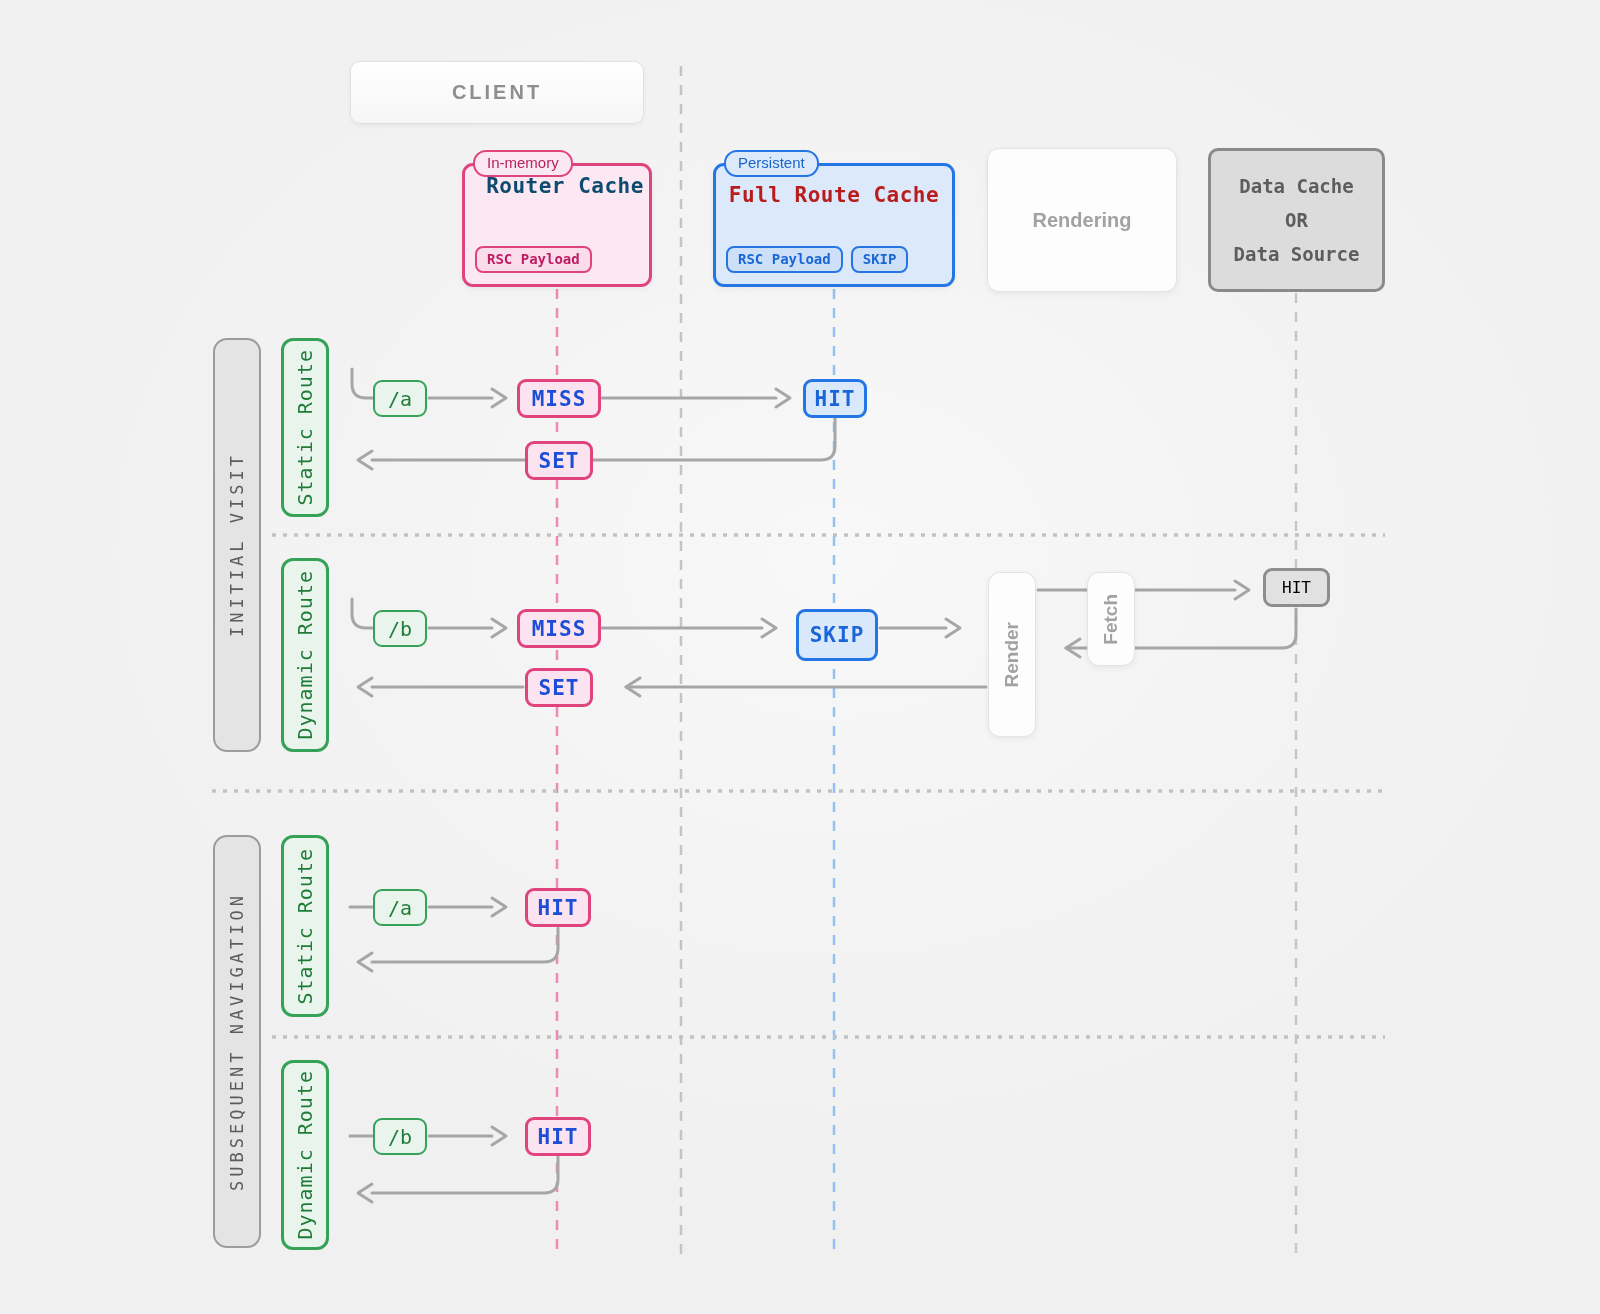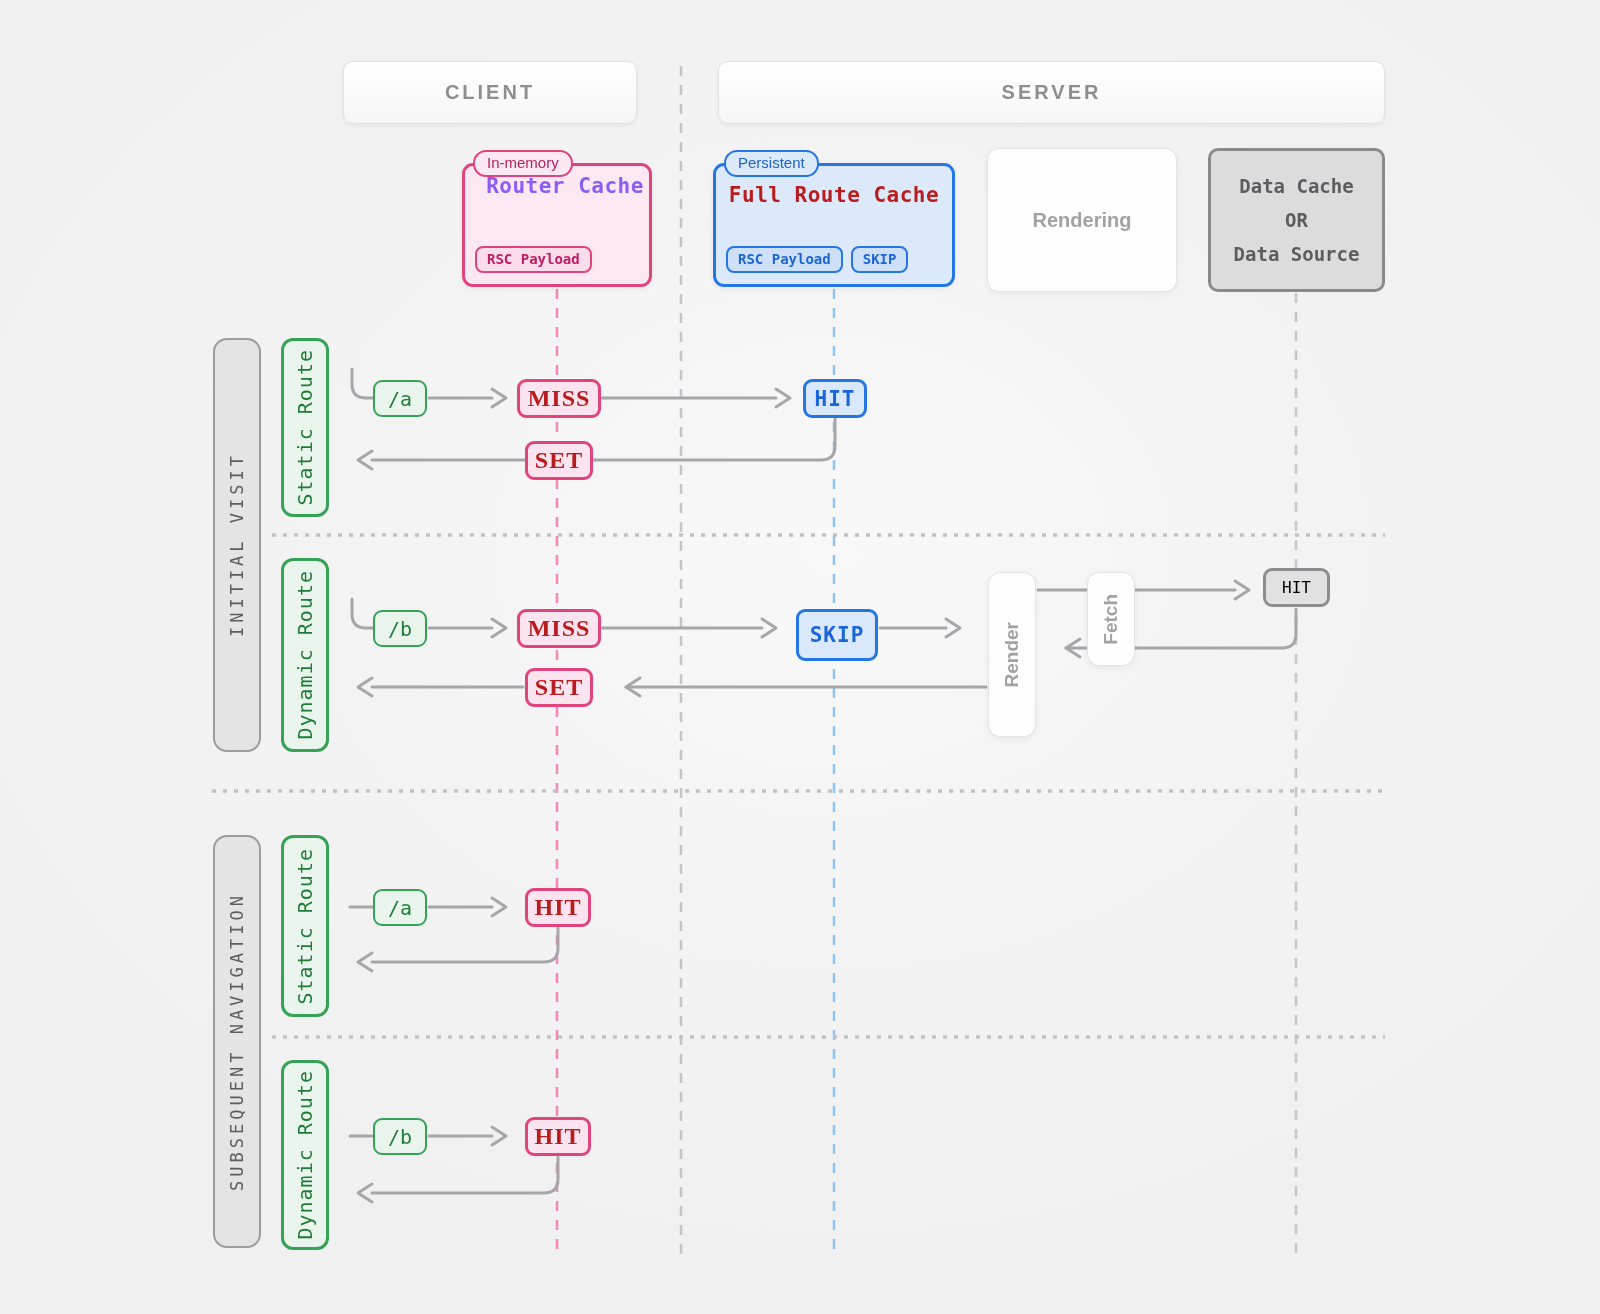--- a/index.html
+++ b/index.html
@@ -26,21 +26,21 @@
   .cachebox{border-radius:11px;box-shadow:0 2px 6px rgba(0,0,0,.05);}
   .cachebox.pink{background:#fce8f2;border:3px solid #e0447c;}
   .cachebox.blue{background:#dbe9fb;border:3px solid #2476e5;}
   .tagbadge{
     position:absolute;top:-16px;left:8px;padding:1px 12px 2px;
     border-radius:13px;font-size:15px;line-height:20px;
   }
   .tagbadge.pink{background:#fce8f2;border:2.5px solid #e0447c;color:#b32361;}
   .tagbadge.blue{background:#dbe9fb;border:2.5px solid #2476e5;color:#1c63c9;}
   .cache-title{font-weight:bold;font-size:21px;text-align:center;margin-top:17px;letter-spacing:.5px;}
-  .cache-title.pink{color:#8b5cf6;margin-top:8px;}
+  .cache-title.pink{color:#0c4a6e;margin-top:8px;}
   .cache-title.blue{color:#b91c1c;}
   .chiprow{position:absolute;left:10px;right:10px;bottom:11px;display:flex;gap:8px;}
   .chip{border-radius:8px;font-size:14px;font-weight:bold;padding:3px 10px 4px;white-space:nowrap;}
   .chip.pink{background:#fadcea;border:2.5px solid #e0447c;color:#bf1d63;}
   .chip.blue{background:#cde0f8;border:2.5px solid #2476e5;color:#1b66d6;}
 
   .plainbox{
     background:#fdfdfd;border:1px solid #e3e3e5;border-radius:12px;
     box-shadow:0 2px 6px rgba(0,0,0,.06);color:#a2a2a4;font-weight:bold;
   }
@@ -55,21 +55,21 @@
     color:#5c5c5e;font-size:17px;letter-spacing:4px;
   }
   .lanebox{
     background:#e9f4ec;border:3px solid #36a257;border-radius:12px;
     color:#1f7c37;font-size:20px;letter-spacing:1px;
   }
   .vtext{writing-mode:vertical-rl;transform:rotate(180deg);white-space:nowrap;}
 
   .badge{border-radius:9px;white-space:nowrap;}
   .badge.green{background:#e9f4ec;border:2.5px solid #36a257;color:#1f7c37;font-size:20px;}
-  .badge.pinkb{background:#fbe3ef;border:3px solid #e0447c;color:#b91c1c;font-size:24px;font-weight:bold;letter-spacing:1px;font-family:Liberation Serif, serif;}
+  .badge.pinkb{background:#fbe3ef;border:3px solid #e0447c;color:#1d4ed8;font-size:21px;font-weight:bold;letter-spacing:1px;}
   .badge.blueb{background:#d9e8fb;border:3px solid #2476e5;color:#1b66d6;font-size:21px;font-weight:bold;letter-spacing:1px;}
   .badge.grayb{background:#e1e1e2;border:3px solid #8d8d8f;color:#55555"7;font-size:20px;letter-spacing:1px;}
   .badge.grayb{color:#555557;}
 </style>
 </head>
 <body>
 
 <div class="stage">
 
   <svg class="wires" width="1600" height="1314" viewBox="0 0 1600 1314">
@@ -122,25 +122,22 @@
       <path d="M 350 1136 H 376"></path>
       <path d="M 429 1136 H 492"></path>
         <path d="M 492 1127 L 506 1136 L 492 1145"></path>
       <path d="M 558 1157 V 1179 Q 558 1193 544 1193 L 372 1193"></path>
         <path d="M 372 1184 L 358 1193 L 372 1202"></path>
     </g>
   </svg>
 
   <div class="layer">
 
-    <div class="abs header-box flexc" style="left:343px;top:61px;width:294px;height:63px;">
+    <div class="abs header-box flexc" style="left:350px;top:61px;width:294px;height:63px;">
       <span>CLIENT</span>
-    </div>
-    <div class="abs header-box flexc" style="left:718px;top:61px;width:667px;height:63px;">
-      <span>SERVER</span>
     </div>
 
     <div class="abs cachebox pink" style="left:462px;top:163px;width:190px;height:124px;padding-left:16px;">
       <div class="tagbadge pink sans">In-memory</div>
       <div class="cache-title pink mono">Router Cache</div>
       <div class="chiprow">
         <div class="chip pink mono">RSC Payload</div>
       </div>
     </div>
 

